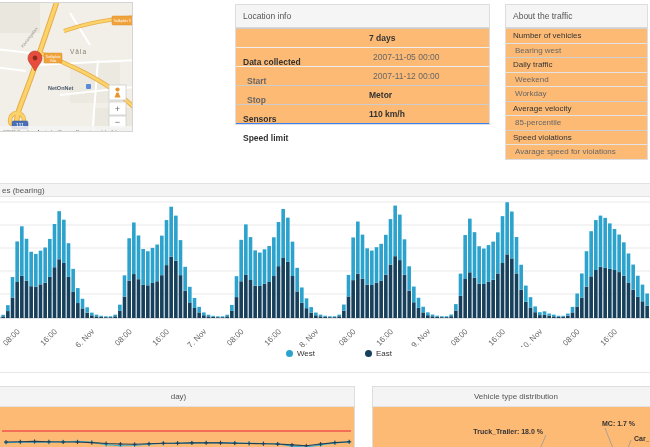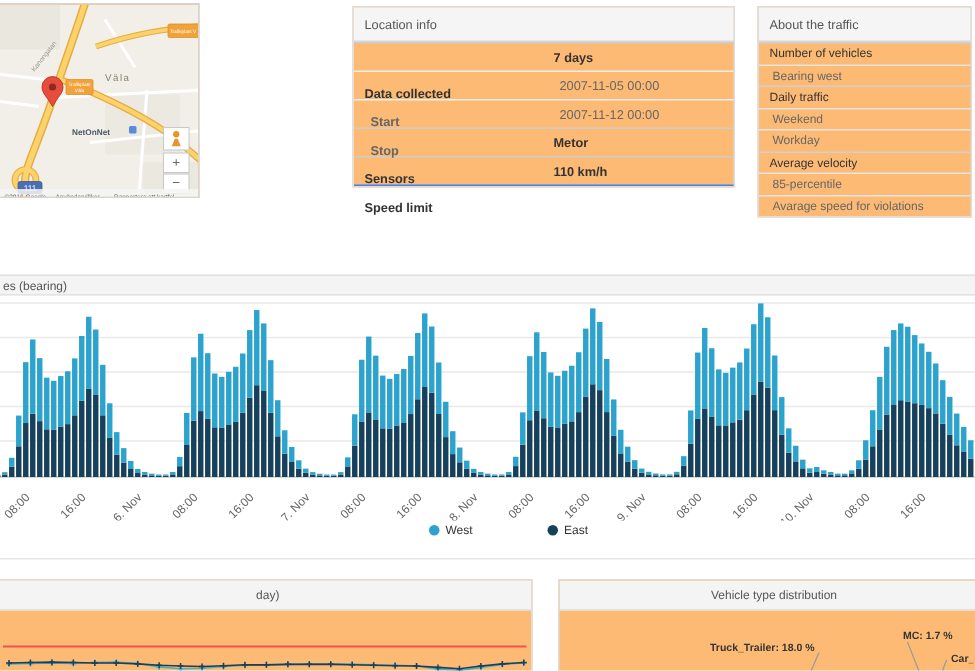--- a/index.html
+++ b/index.html
@@ -148,20 +148,21 @@
 <div class="panel" id="about-panel">
   <div class="panel-header">About the traffic</div>
   <div id="about-rows">
       <div class="m-row hdr">Number of vehicles</div>
       <div class="m-row">Bearing west</div>
       <div class="m-row hdr">Daily traffic</div>
       <div class="m-row">Weekend</div>
       <div class="m-row">Workday</div>
       <div class="m-row hdr">Average velocity</div>
       <div class="m-row">85-percentile</div>
+      <div class="m-row hdr">Speed violations</div>
       <div class="m-row">Avarage speed for violations</div>
     </div>
 </div>
 
 <div id="bearing-header">
   <div id="bearing-title">es (bearing)</div>
 </div>
 <svg id="bearing-svg" width="650" height="150">
     <line x1="0" y1="5" x2="650" y2="5" stroke="#e9e9e9" stroke-width="1"></line>
     <line x1="0" y1="28" x2="650" y2="28" stroke="#e9e9e9" stroke-width="1"></line>

